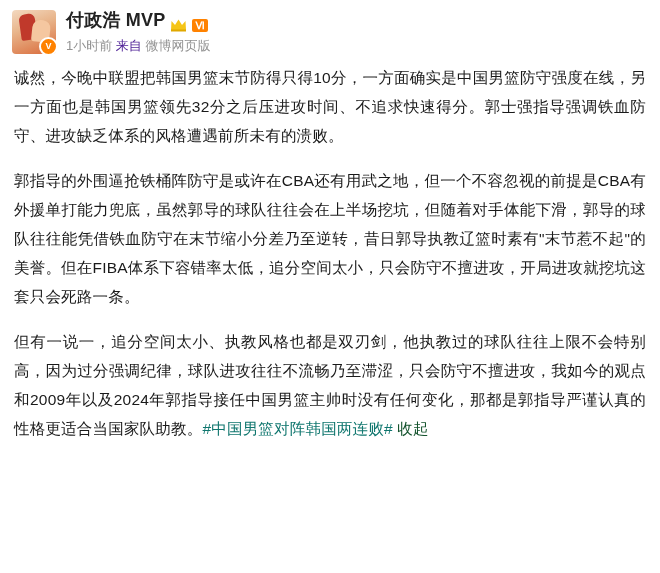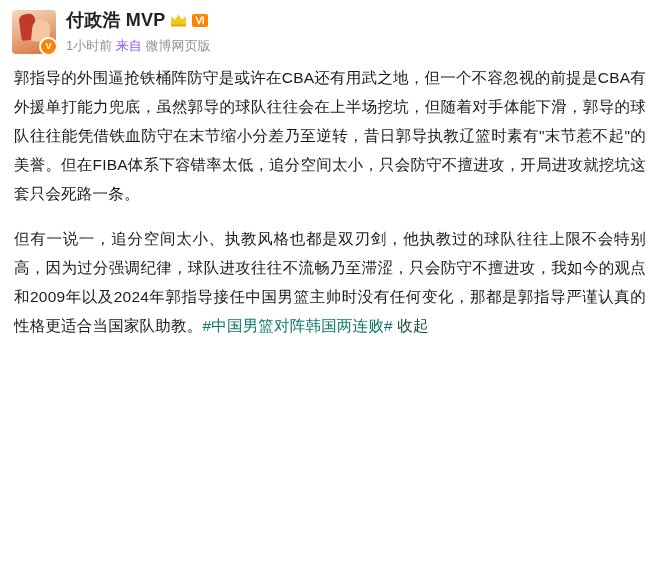--- a/index.html
+++ b/index.html
@@ -80,21 +80,21 @@
     text-align: center;
     font-weight: bold;
   }
   .head-text {
     margin-left: 10px;
     flex: 1 1 auto;
     min-width: 0;
   }
   .name-row {
     display: flex;
-    align-items: center;
+    align-items: flex-end;
     gap: 5px;
     height: 24px;
   }
   .username {
     font-size: 18px;
     font-weight: bold;
     color: #222222;
     letter-spacing: 0.2px;
   }
   .crown-icon {
@@ -113,21 +113,21 @@
     padding: 0 3px;
     border-radius: 2px;
     font-weight: bold;
   }
   .meta-row {
     margin-top: 5px;
     font-size: 13px;
     color: #939393;
   }
   .meta-source {
-    color: #8b5cf6;
+    color: #4c1d95;
   }
   .meta-link {
     color: #939393;
     font-family: Liberation Mono, monospace;
   }
 
   
   .content {
     padding: 4px 14px 0 14px;
     box-sizing: border-box;
@@ -184,17 +184,18 @@
       </div>
       <div class="meta-row">
         <span>1小时前</span>
         <span class="meta-source">来自</span>
         <span class="meta-link">微博网页版</span>
       </div>
     </div>
   </div>
 
   <div class="content">
+    <p class="para"><span>诚然，今晚中联盟把韩国男篮末节防得只得10分，一方面确实是中国男篮防守强度在线，另一方面也是韩国男篮领先32分之后压进攻时间、不追求快速得分。郭</span><span class="u">士强指导强调铁血防守、进攻缺乏体系的风格遭遇前所未有的溃败</span><span>。</span></p>
     <p class="para"><span>郭指导的外围逼抢铁桶阵防守是或许在CBA还有用武之地，但一个不容忽视的前提是CBA有外援单打能力兜底，虽然郭导的球队往往会在上半场挖坑，但随着对手体能下滑，郭导的球队往往能凭借铁血防守在末节缩小分差乃至逆转，昔日郭导执教辽篮时素有"末节惹不起"的美誉。但在</span><span class="u">FIBA体系下容错率太低</span><span>，</span><span class="u">追分空间太小</span><span>，</span><span class="u">只会防守不擅进攻</span><span>，</span><span class="u">开局进攻就挖坑这套只会死路一条</span><span>。</span></p>
     <p class="para last"><span>但有一说一，追分空间太小、执教风格也都是双刃剑，</span><span class="u">他执教过的球队往往上限不会特别高</span><span>，因为过分强调纪律，</span><span class="u">球队进攻往往不流畅乃至滞涩</span><span>，</span><span class="u">只会防守不擅进攻</span><span>，我如今的观点和2009年以及2024年郭指导接任中国男篮主帅时没有任何变化，那都是郭指导严谨认真的性格更适合当国家队助教。</span><span class="fold-wrap"><span class="topic">#中国男篮对阵韩国两连败#</span> <span class="collapse">收起</span></span></p>
   </div>
 
 </div>
 
 </body></html>

